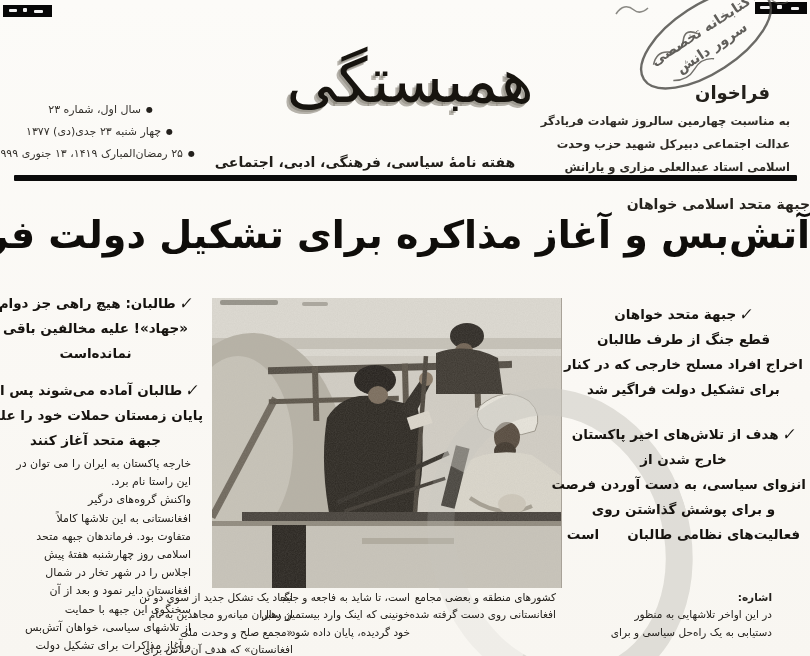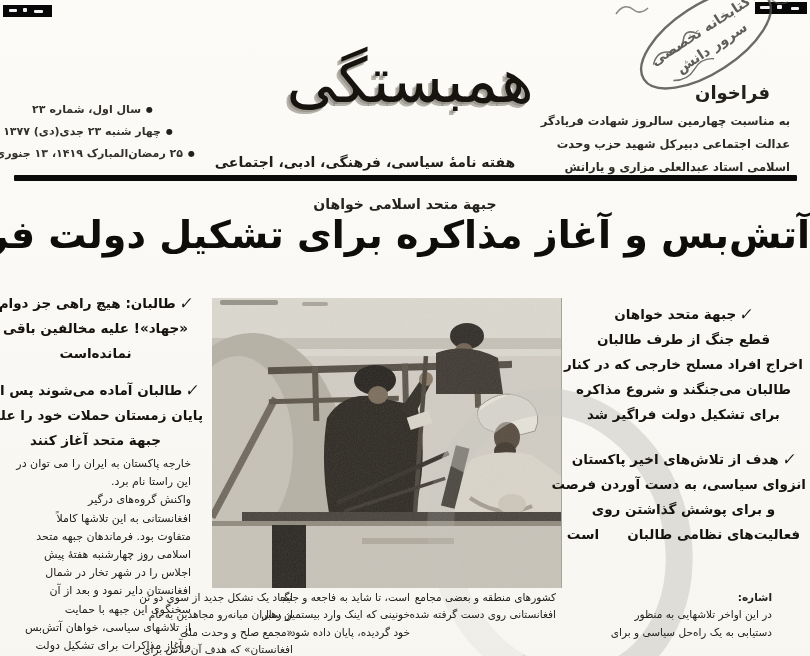--- a/index.html
+++ b/index.html
@@ -8,36 +8,36 @@
     background:linear-gradient(180deg,#fcfbf8 0%,#faf8f4 60%,#f8f6f1 100%);
     font-family:"DejaVu Sans",sans-serif;direction:rtl;color:#1b1915;
   }
   .abs{position:absolute;}
   
   .corner{background:#070707;}
   .corner i{position:absolute;background:#f2f2f2;display:block;border-radius:1px;}
   
   .stamp{left:556px;top:-16px;width:260px;height:115px;pointer-events:none;}
   
-  .date-line{white-space:nowrap;font-size:11px;font-weight:bold;color:#33302b;}
+  .date-line{white-space:nowrap;font-size:11px;font-weight:normal;color:#33302b;}
   .date-line .dot{font-size:8px;vertical-align:1px;margin-left:5px;color:#23201c;}
   
   .masthead-title{
     left:150px;top:50px;width:520px;text-align:center;line-height:1;
     font-size:62px;font-weight:normal;color:#17140f;letter-spacing:-3px;
     text-shadow:-4px 4px 0 rgba(125,120,110,.55), -2px 2px 0 rgba(90,85,75,.35);
   }
   .subtitle{left:180px;top:154px;width:370px;text-align:center;font-size:14px;font-weight:bold;color:#211e19;}
   
   .announce-title{right:40px;top:82px;font-size:18px;font-weight:bold;color:#23201b;}
   .announce-line{right:20px;width:245px;text-align:right;font-size:11.5px;font-weight:bold;color:#2e2b25;white-space:nowrap;}
   
   .rule{left:14px;top:175px;width:783px;height:6px;background:#0b0b0b;border-radius:1px;}
   
-  .kicker{left:0;top:196px;width:810px;text-align:center;font-size:14px;font-weight:bold;color:#26231e;}
+  .kicker{left:0;top:196px;width:810px;text-align:right;font-size:14px;font-weight:bold;color:#26231e;}
   .headline{left:0;top:213px;width:810px;text-align:center;font-size:38px;font-weight:bold;
             letter-spacing:-1px;color:#0f0d0a;white-space:nowrap;}
   
   .bullets{text-align:center;font-weight:bold;color:#16130f;z-index:5;}
   .bl{white-space:nowrap;line-height:25px;font-size:13.5px;}
   .check{display:inline-block;margin-left:4px;font-size:15px;transform:skewX(-12deg) scaleY(1.15);}
   .bgap{height:12px;}
   .bgap2{height:20px;}
   
   .photo{left:212px;top:298px;width:349px;height:290px;z-index:1;border-right:1px solid #a8a298;}
@@ -112,24 +112,24 @@
     <div class="bgap"></div>
     <div class="bl"><span class="check">✓</span><span>طالبان آماده می‌شوند پس از</span></div>
     <div class="bl">پایان زمستان حملات خود را علیه</div>
     <div class="bl">جبهة متحد آغاز کنند</div>
   </div>
 
   <div class="abs bullets" style="right:4px;top:302px;width:245px;">
     <div class="bl"><span class="check">✓</span><span>جبهة متحد خواهان</span></div>
     <div class="bl">قطع جنگ از طرف طالبان</div>
     <div class="bl">اخراج افراد مسلح خارجی که در کنار</div>
-    <div class="bl">طالبان می‌جنگند و شروع مذاکره</div>
     <div class="bl">برای تشکیل دولت فراگیر شد</div>
     <div class="bgap2"></div>
     <div class="bl"><span class="check">✓</span><span>هدف از تلاش‌های اخیر پاکستان</span></div>
+    <div class="bl">خارج شدن از</div>
     <div class="bl">انزوای سیاسی، به دست آوردن فرصت</div>
     <div class="bl">و برای پوشش گذاشتن روی</div>
     <div class="bl">فعالیت‌های نظامی طالبان&nbsp;&nbsp;&nbsp;&nbsp;&nbsp;&nbsp;است</div>
   </div>
 
   <div class="abs photo">
     <svg viewBox="0 0 349 290" preserveAspectRatio="none">
       <defs>
         <filter id="grain" x="0" y="0" width="100%" height="100%">
           <feTurbulence type="fractalNoise" baseFrequency="0.9" numOctaves="2"></feTurbulence>

